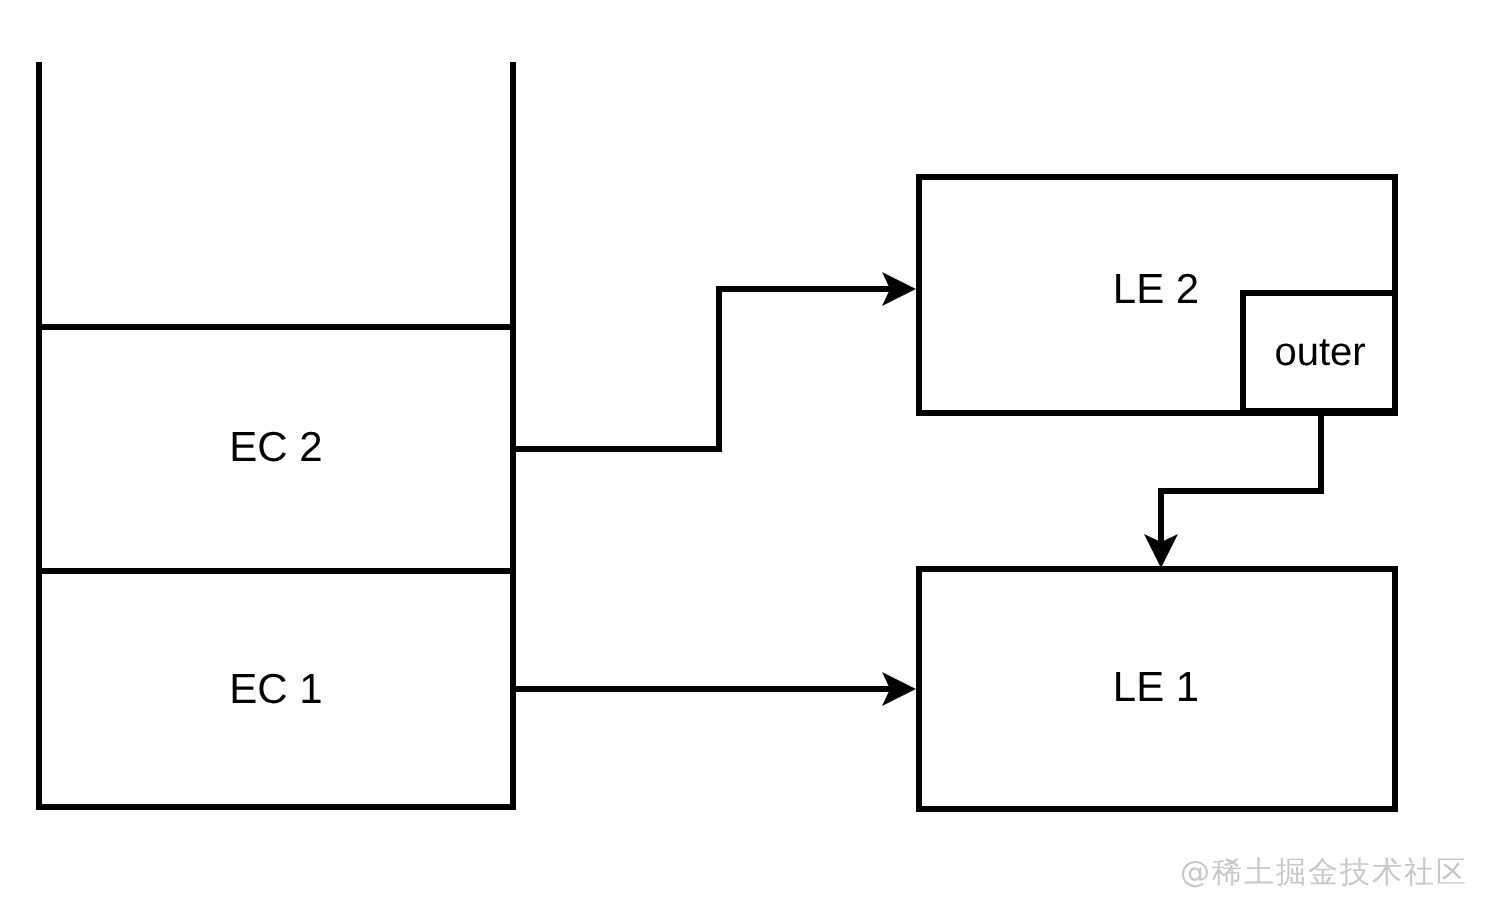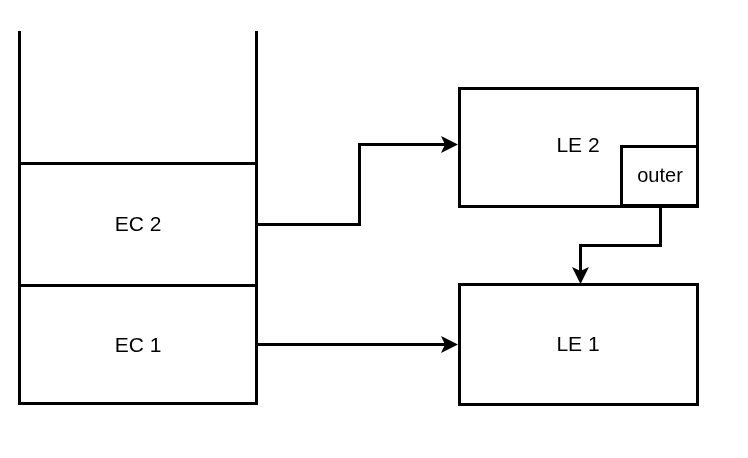--- a/index.html
+++ b/index.html
@@ -124,13 +124,14 @@
       <polygon class="arrow-head" points="458,344.5 441,336 445,344.5 441,353"></polygon>
     </g>
 
     <g>
       <path class="connector-line" d="M 660.5 206 L 660.5 245.5 L 580.5 245.5 L 580.5 273"></path>
       <polygon class="arrow-head" points="580.5,284 572,267 580.5,271 589,267"></polygon>
     </g>
 
   </svg>
 
+  <div class="watermark-text">@稀土掘金技术社区</div>
 </div>
 
 </body></html>

